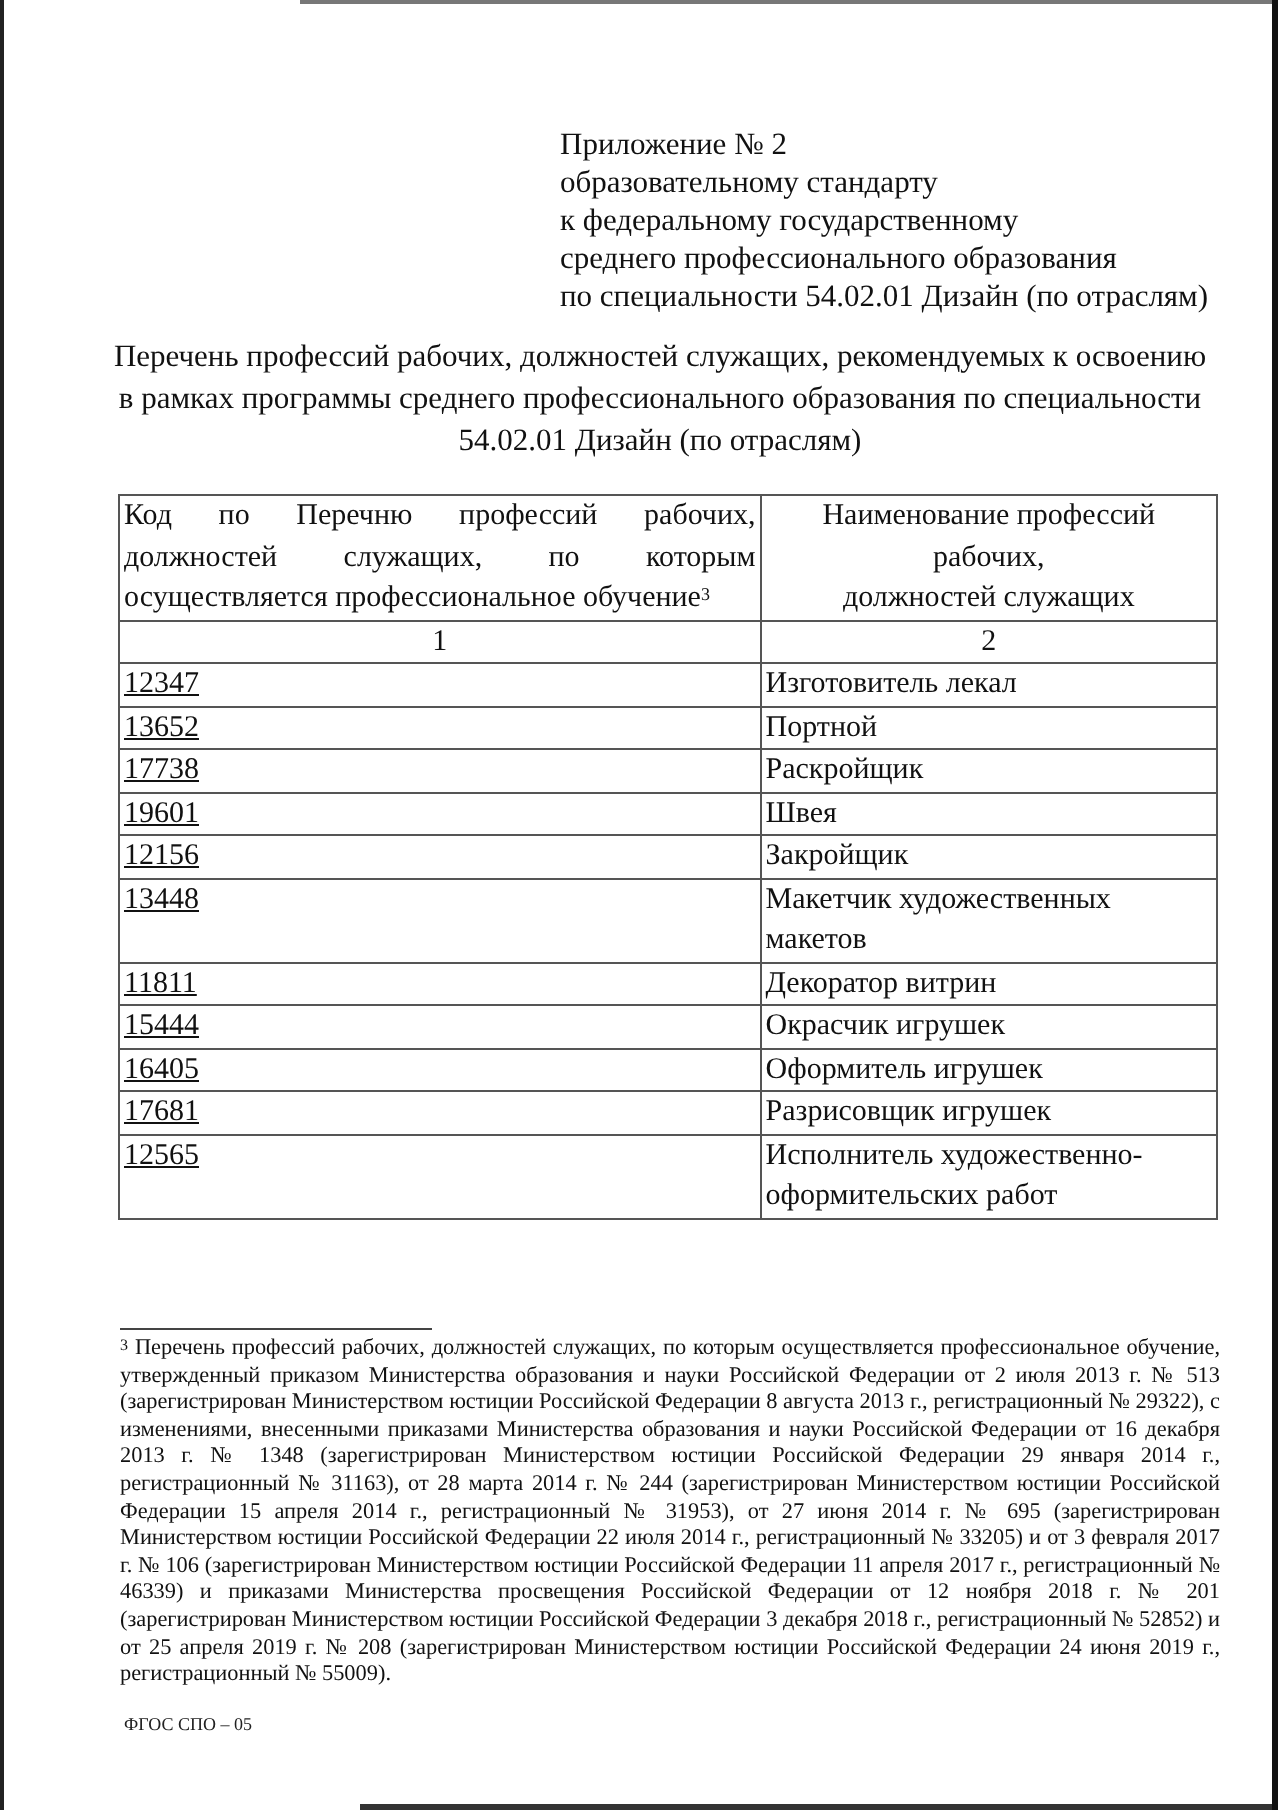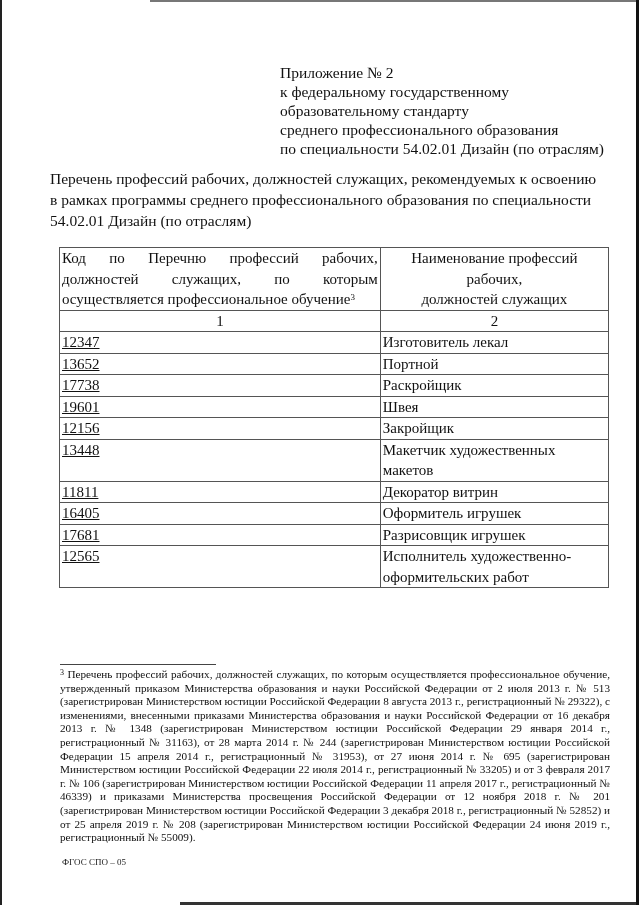--- a/index.html
+++ b/index.html
@@ -14,21 +14,21 @@
   .scan-border-bottom { position: absolute; left: 180px; top: 902px; width: 456px; height: 3px; background: #333; }
 
   .appendix {
     position: absolute; left: 280px; top: 63px; width: 340px;
     text-align: left; font-size: 15.5px; line-height: 19px;
   }
   .appendix div { white-space: nowrap; }
 
   .list-title {
     position: absolute; left: 50px; top: 168px; width: 560px;
-    font-size: 15.5px; line-height: 21px;
+    text-align: center; font-size: 15.5px; line-height: 21px;
   }
   .list-title div { white-space: nowrap; }
 
   table.professions {
     position: absolute; left: 59px; top: 247px;
     width: 550px; border-collapse: collapse;
     font-size: 15px;
   }
   table.professions td {
     border: 1px solid #555; padding: 0 2px; vertical-align: top;
@@ -57,22 +57,22 @@
 </head>
 <body>
 
 <div class="scan-border-left"></div>
 <div class="scan-border-right"></div>
 <div class="scan-border-top"></div>
 <div class="scan-border-bottom"></div>
 
 <div class="appendix">
   <div>Приложение № 2</div>
+  <div>образовательному стандарту</div>
   <div>к федеральному государственному</div>
-  <div>образовательному стандарту</div>
   <div>среднего профессионального образования</div>
   <div>по специальности 54.02.01 Дизайн (по отраслям)</div>
 </div>
 
 <div class="list-title">
   <div>Перечень профессий рабочих, должностей служащих, рекомендуемых к освоению</div>
   <div>в рамках программы среднего профессионального образования по специальности</div>
   <div>54.02.01 Дизайн (по отраслям)</div>
 </div>
 
@@ -126,20 +126,24 @@
       </tr>
   <tr>
         <td class="code">13448</td>
         <td class="name">Макетчик художественных макетов</td>
       </tr>
   <tr>
         <td class="code">11811</td>
         <td class="name">Декоратор витрин</td>
       </tr>
   <tr>
+        <td class="code">15444</td>
+        <td class="name">Окрасчик игрушек</td>
+      </tr>
+  <tr>
         <td class="code">16405</td>
         <td class="name">Оформитель игрушек</td>
       </tr>
   <tr>
         <td class="code">17681</td>
         <td class="name">Разрисовщик игрушек</td>
       </tr>
   <tr>
         <td class="code">12565</td>
         <td class="name">Исполнитель художественно-оформительских работ</td>

